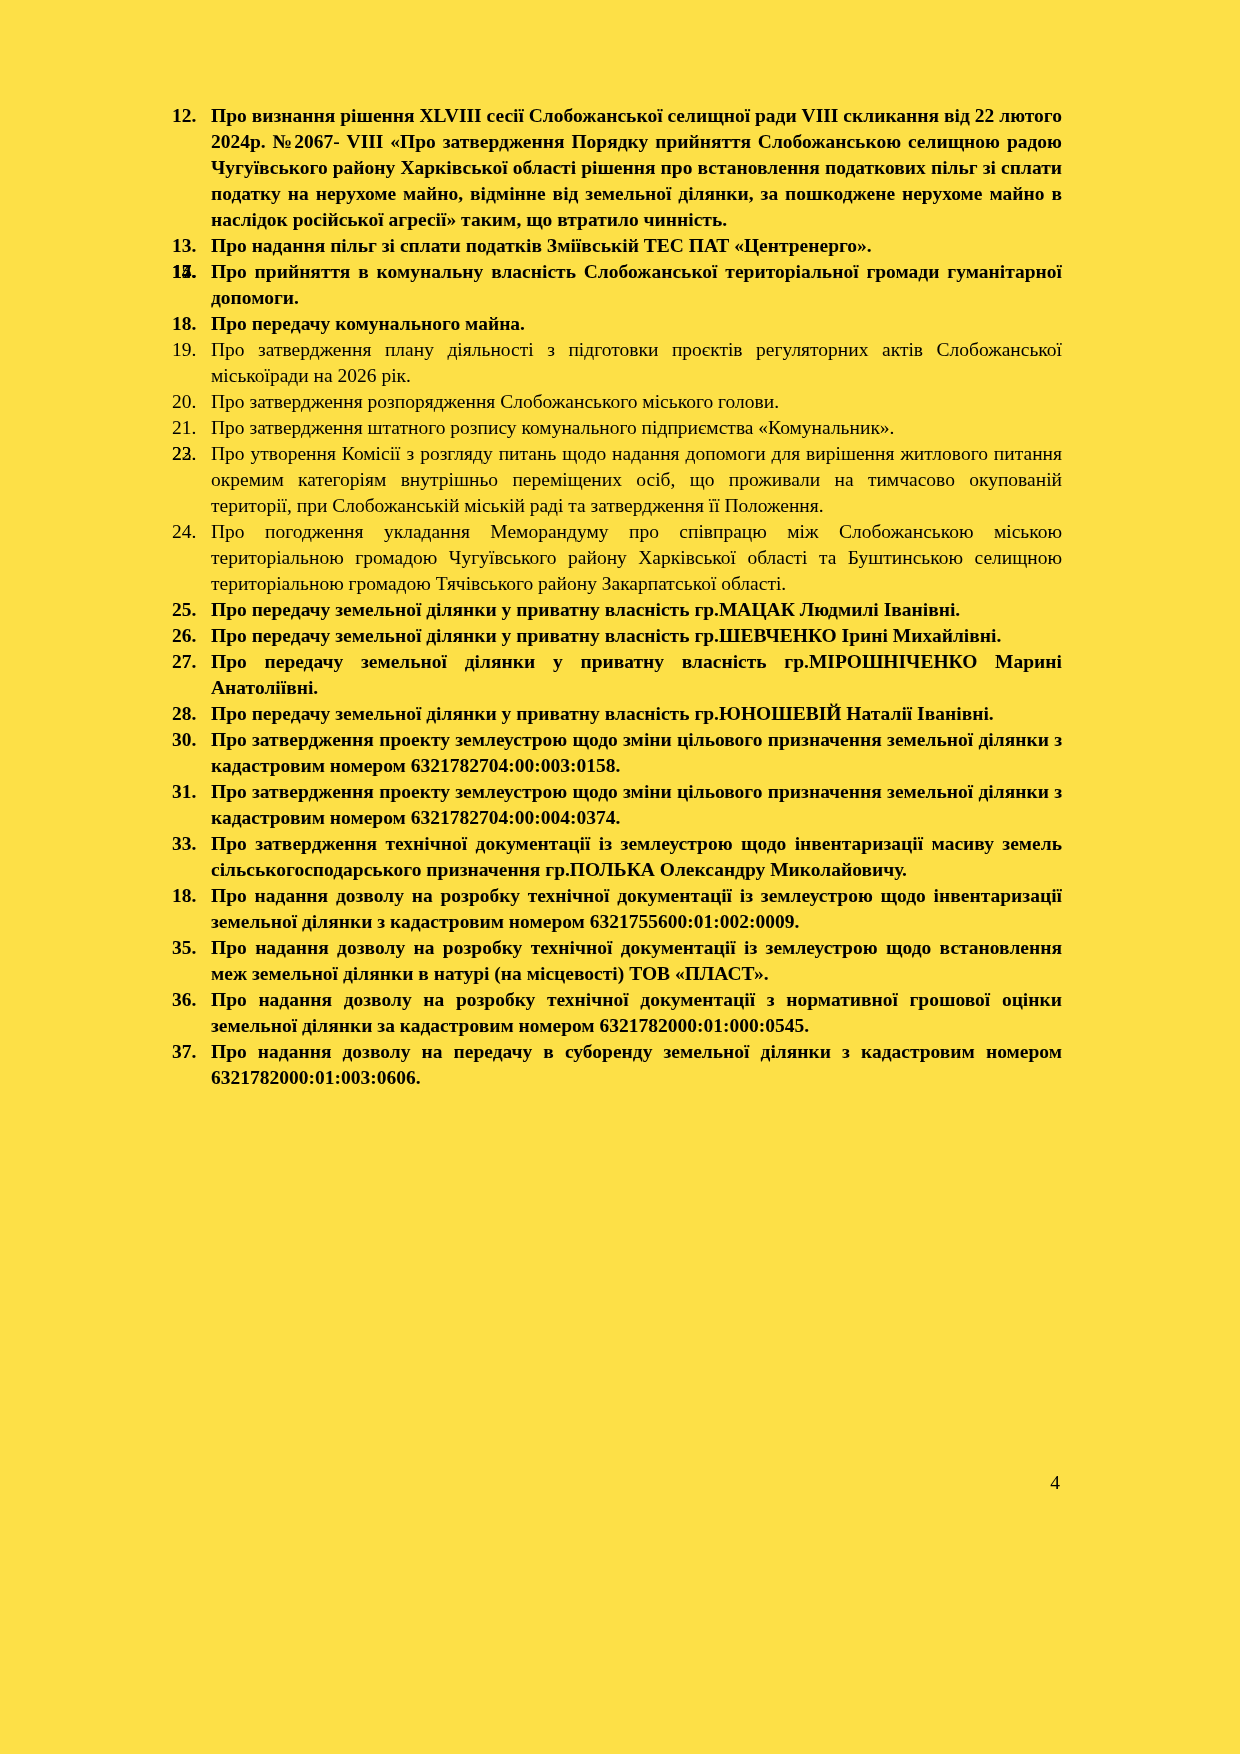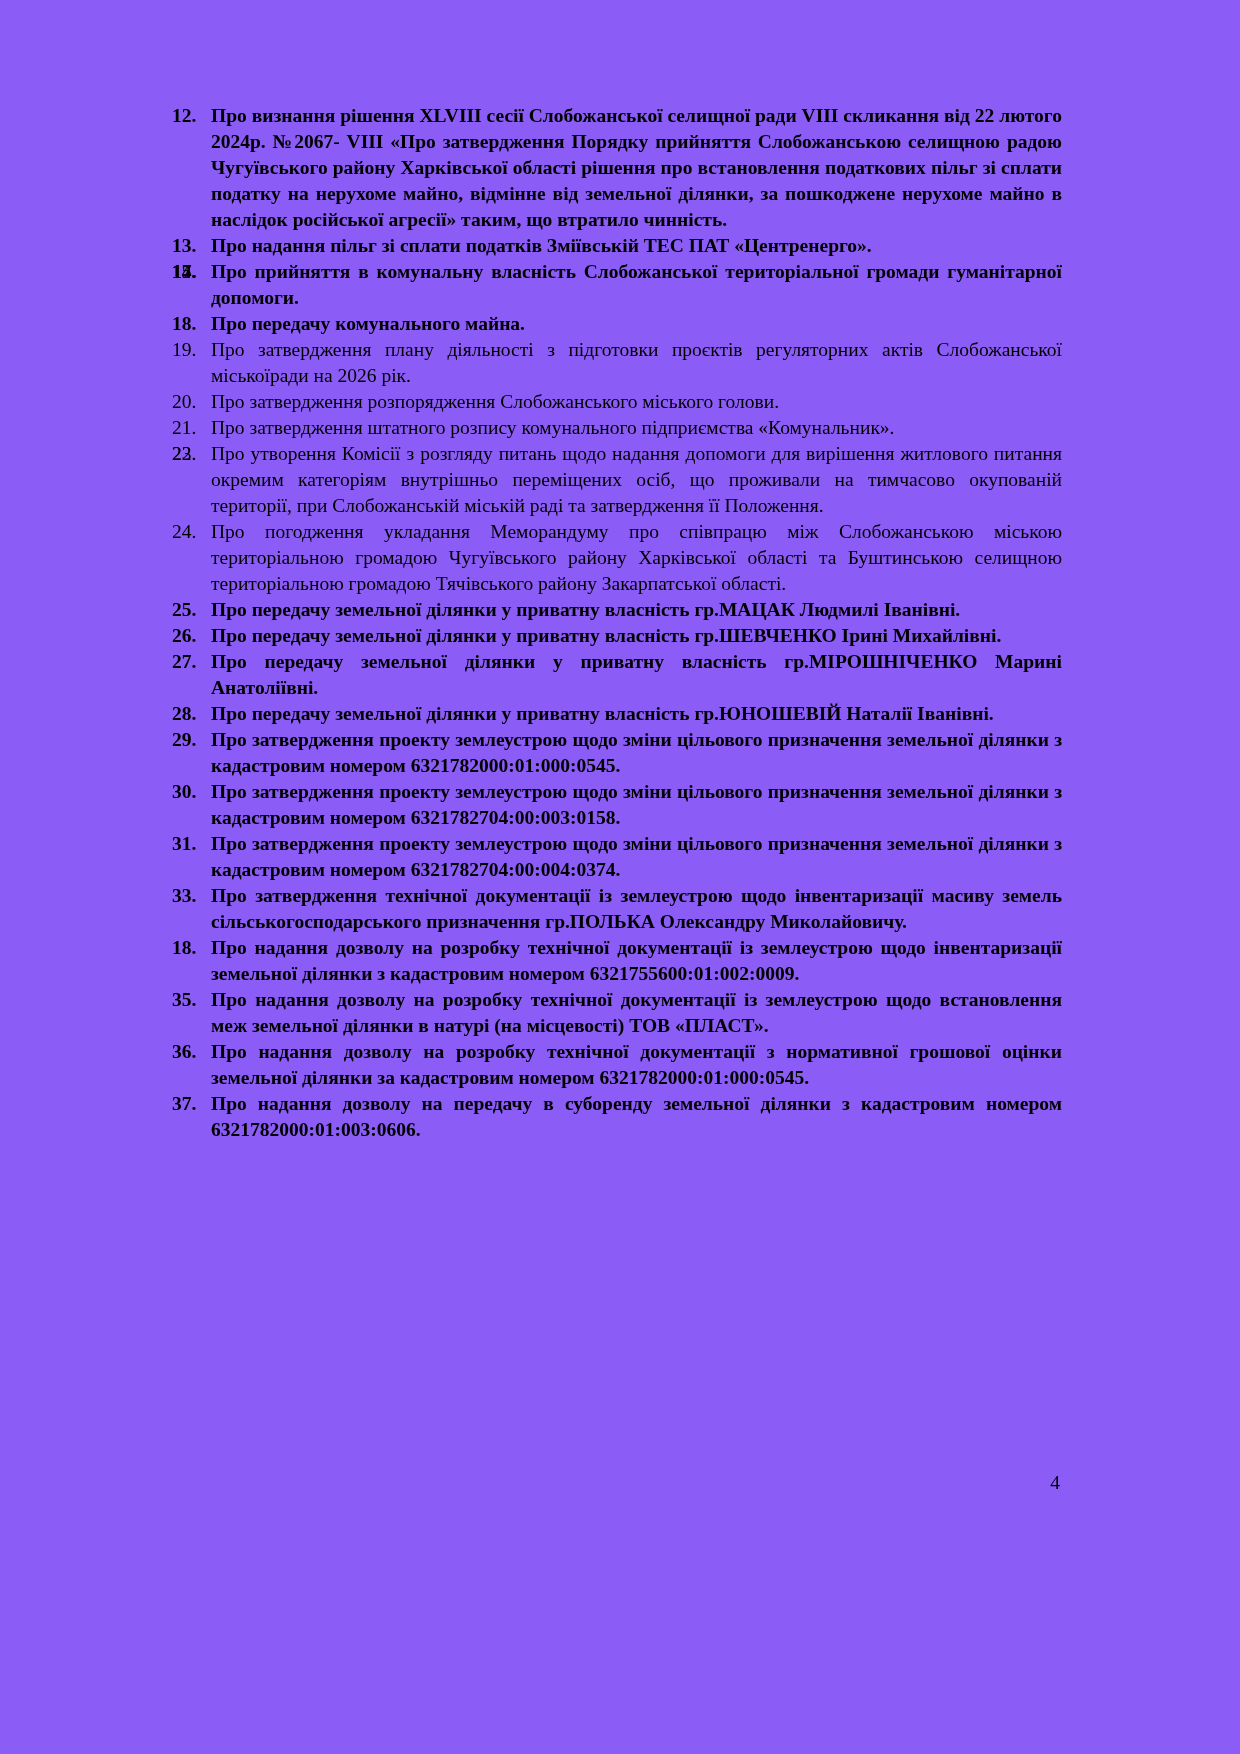--- a/index.html
+++ b/index.html
@@ -5,21 +5,21 @@
   html, body {
     margin: 0;
     padding: 0;
     background: #ffffff;
   }
   .page {
     position: relative;
     width: 1240px;
     height: 1754px;
     margin: 0 auto;
-    background: #8b5cf6;
+    background: #fde047;
     box-sizing: border-box;
     padding: 103px 178px 0 172px;
     font-family: "Liberation Serif", "DejaVu Serif", serif;
     font-size: 19.5px;
     line-height: 26px;
     color: #000000;
   }
   .agenda {
     margin: 0;
     padding: 0;
@@ -60,21 +60,20 @@
       <div class="item"><span class="num">19.</span><span class="text">Про затвердження плану діяльності  з підготовки проєктів регуляторних актів  Слобожанської міськоїради на 2026 рік.</span></div>
       <div class="item"><span class="num">20.</span><span class="text">Про затвердження розпорядження Слобожанського міського голови.</span></div>
       <div class="item"><span class="num">21.</span><span class="text">Про затвердження  штатного  розпису комунального підприємства «Комунальник».</span></div>
       <div class="item"><span class="num">22.</span></div>
       <div class="item"><span class="num">23.</span><span class="text">Про утворення Комісії з розгляду питань щодо надання допомоги для вирішення житлового питання окремим категоріям внутрішньо переміщених осіб, що проживали на тимчасово окупованій території, при Слобожанській міській раді та затвердження її Положення.</span></div>
       <div class="item"><span class="num">24.</span><span class="text">Про погодження укладання Меморандуму про співпрацю між Слобожанською міською територіальною громадою Чугуївського району Харківської області та Буштинською селищною територіальною громадою Тячівського району Закарпатської області.</span></div>
       <div class="item bold"><span class="num">25.</span><span class="text">Про передачу земельної ділянки у приватну власність гр.МАЦАК Людмилі Іванівні.</span></div>
       <div class="item bold"><span class="num">26.</span><span class="text">Про передачу земельної ділянки у приватну власність гр.ШЕВЧЕНКО Ірині Михайлівні.</span></div>
       <div class="item bold"><span class="num">27.</span><span class="text">Про передачу земельної ділянки у приватну власність гр.МІРОШНІЧЕНКО Марині Анатоліївні.</span></div>
       <div class="item bold"><span class="num">28.</span><span class="text">Про передачу земельної ділянки у приватну власність гр.ЮНОШЕВІЙ Наталії Іванівні.</span></div>
-      <div class="item bold"><span class="num">29.</span><span class="text">Про затвердження проекту землеустрою щодо зміни цільового призначення земельної ділянки з кадастровим номером 6321782000:01:000:0545.</span></div>
       <div class="item bold"><span class="num">30.</span><span class="text">Про затвердження проекту землеустрою щодо зміни цільового призначення земельної ділянки з кадастровим номером 6321782704:00:003:0158.</span></div>
       <div class="item bold"><span class="num">31.</span><span class="text">Про затвердження проекту землеустрою щодо зміни цільового призначення земельної ділянки з кадастровим номером 6321782704:00:004:0374.</span></div>
       <div class="item bold"><span class="num">33.</span><span class="text">Про затвердження технічної документації із землеустрою щодо інвентаризації масиву земель сільськогосподарського призначення гр.ПОЛЬКА Олександру Миколайовичу.</span></div>
       <div class="item bold"><span class="num">18.</span><span class="text">Про надання дозволу на розробку технічної документації із землеустрою щодо інвентаризації земельної ділянки з кадастровим номером 6321755600:01:002:0009.</span></div>
       <div class="item bold"><span class="num">35.</span><span class="text">Про надання дозволу на розробку технічної документації із землеустрою щодо встановлення меж земельної ділянки в натурі (на місцевості) ТОВ «ПЛАСТ».</span></div>
       <div class="item bold"><span class="num">36.</span><span class="text">Про надання дозволу на розробку технічної документації з нормативної грошової оцінки земельної ділянки за кадастровим номером 6321782000:01:000:0545.</span></div>
       <div class="item bold"><span class="num">37.</span><span class="text">Про надання дозволу на передачу в суборенду земельної ділянки з кадастровим номером 6321782000:01:003:0606.</span></div>
     </div>
   <div class="page-number">4</div>
 </div>

